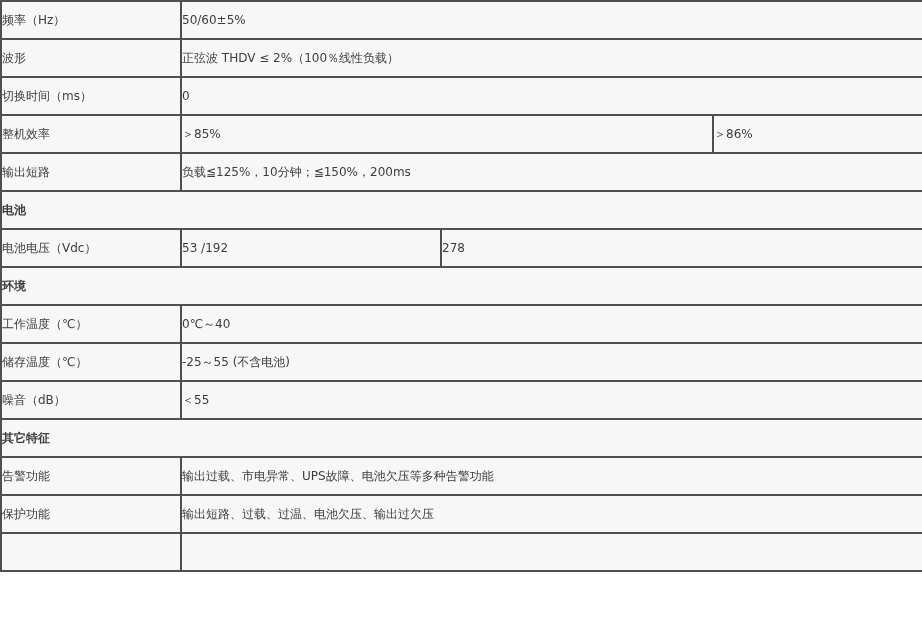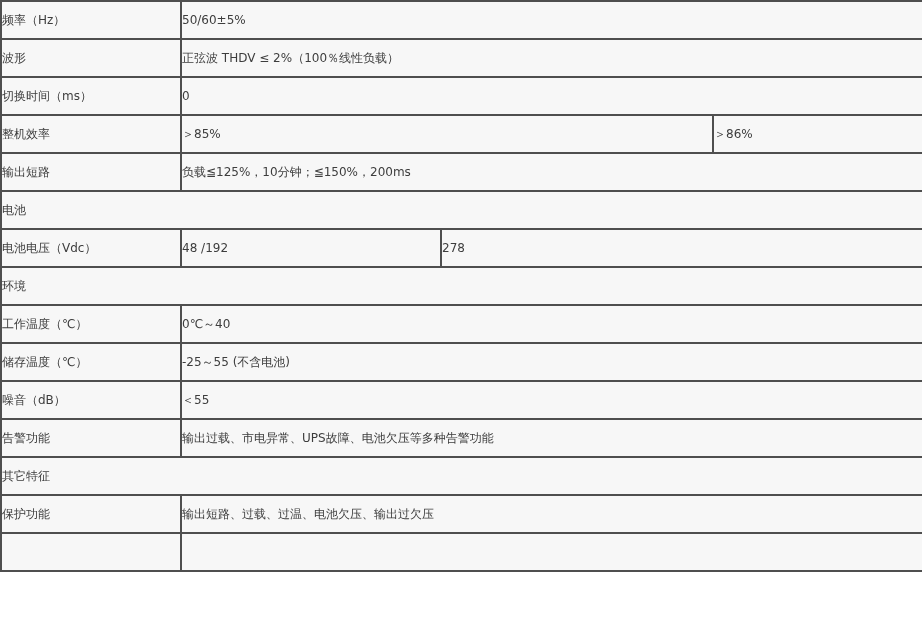--- a/index.html
+++ b/index.html
@@ -32,21 +32,21 @@
   td.label-cell {
     text-align: left;
     padding-left: 4px;
   }
   td.value-cell {
     text-align: left;
   }
   td.section-cell {
     text-align: left;
     padding-left: 4px;
-    font-weight: normal;
+    font-weight: bold;
     font-size: 13px;
     color: #2e2e2e;
   }
   tr.partial-row td {
     height: 36px;
   }
 </style>
 </head>
 <body>
 
@@ -78,44 +78,44 @@
         </tr>
         <tr>
           <td class="label-cell">输出短路</td>
           <td class="value-cell" colspan="3">负载≦125%，10分钟；≦150%，200ms</td>
         </tr>
         <tr>
           <td class="section-cell" colspan="4">电池</td>
         </tr>
         <tr>
           <td class="label-cell">电池电压（Vdc）</td>
-          <td class="value-cell" colspan="1">48 /192</td>
+          <td class="value-cell" colspan="1">53 /192</td>
           <td class="value-cell" colspan="2">278</td>
         </tr>
         <tr>
           <td class="section-cell" colspan="4">环境</td>
         </tr>
         <tr>
           <td class="label-cell">工作温度（℃）</td>
           <td class="value-cell" colspan="3">0℃～40</td>
         </tr>
         <tr>
           <td class="label-cell">储存温度（℃）</td>
           <td class="value-cell" colspan="3">-25～55 (不含电池)</td>
         </tr>
         <tr>
           <td class="label-cell">噪音（dB）</td>
           <td class="value-cell" colspan="3">＜55</td>
         </tr>
         <tr>
+          <td class="section-cell" colspan="4">其它特征</td>
+        </tr>
+        <tr>
           <td class="label-cell">告警功能</td>
           <td class="value-cell" colspan="3">输出过载、市电异常、UPS故障、电池欠压等多种告警功能</td>
-        </tr>
-        <tr>
-          <td class="section-cell" colspan="4">其它特征</td>
         </tr>
         <tr>
           <td class="label-cell">保护功能</td>
           <td class="value-cell" colspan="3">输出短路、过载、过温、电池欠压、输出过欠压</td>
         </tr>
         <tr class="partial-row">
           <td class="label-cell"></td>
           <td class="value-cell" colspan="3"></td>
         </tr>
       </tbody>

